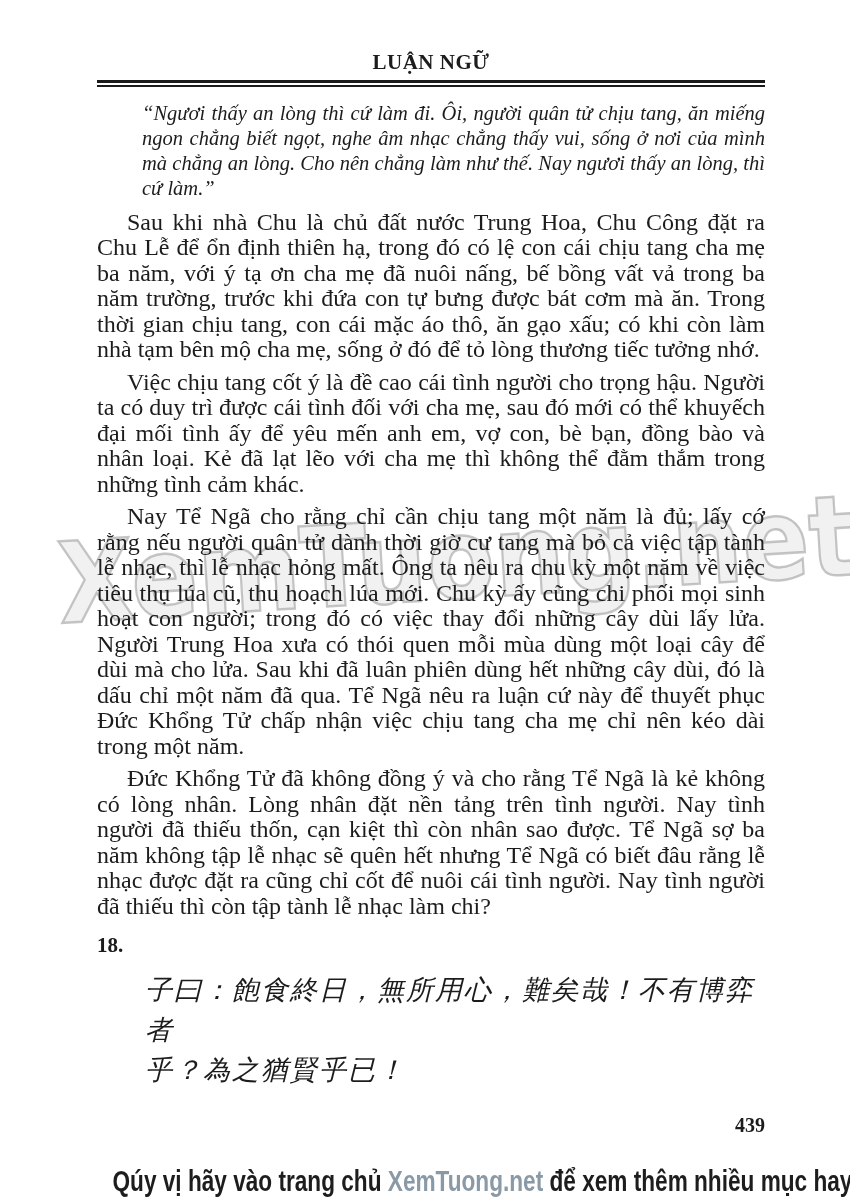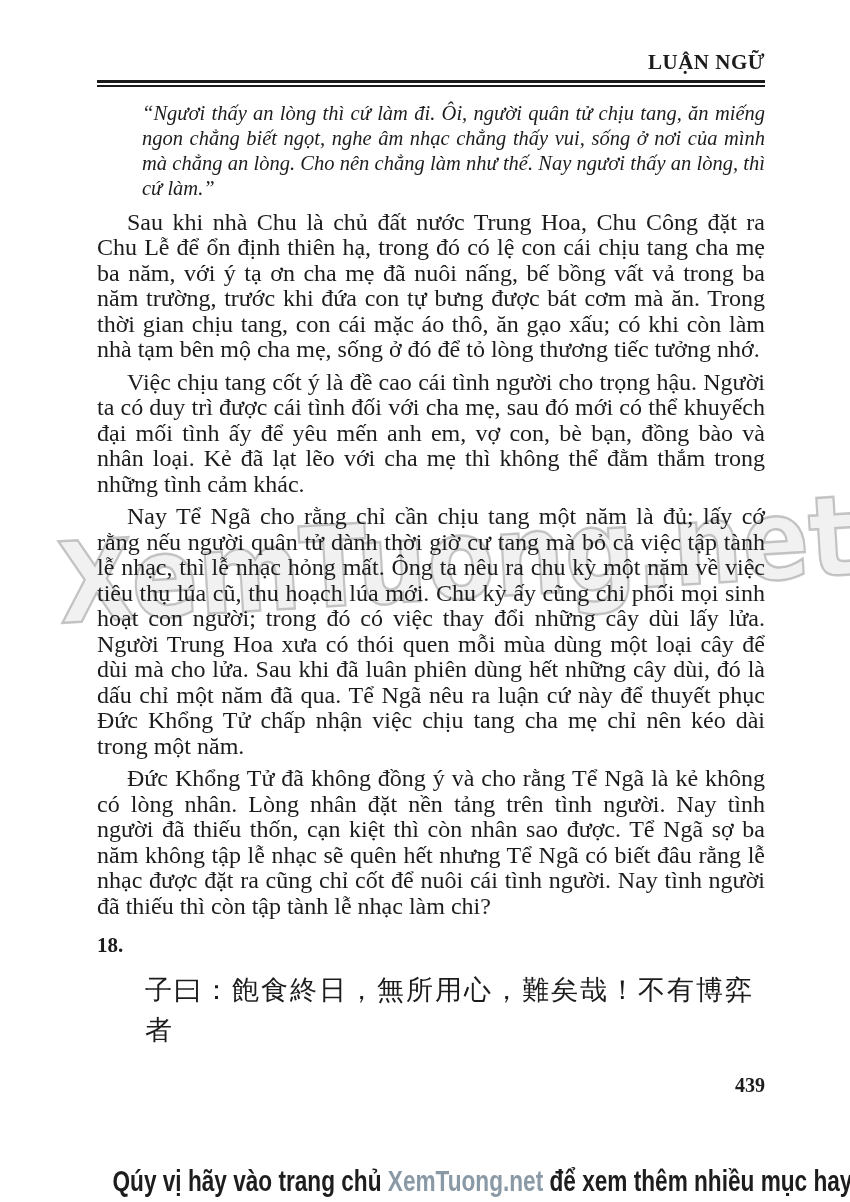--- a/index.html
+++ b/index.html
@@ -16,21 +16,21 @@
     font-family: "Liberation Serif", serif;
     color: #1c1c1c;
   }
   .content {
     position: relative;
     z-index: 2;
     padding: 50px 85px 0 97px;
   }
   
   .header-title {
-    text-align: right;
+    text-align: center;
     font-weight: bold;
     font-size: 21px;
     letter-spacing: 0.5px;
     margin: 0 0 5px 0;
   }
   .header-rule .rule-thick {
     height: 3px;
     background: #1a1a1a;
   }
   .header-rule .rule-thin {
@@ -68,20 +68,21 @@
     font-weight: bold;
     font-size: 21px;
     margin: 14px 0 8px 0;
   }
   .chinese-quote {
     margin: 12px 0 0 48px;
     font-family: serif;
     font-size: 27px;
     line-height: 40px;
     letter-spacing: 2px;
+    font-style: italic;
   }
   .page-number {
     text-align: right;
     font-weight: bold;
     font-size: 20px;
     margin-top: 24px;
   }
   
   .watermark {
     position: absolute;
@@ -147,20 +148,21 @@
 
     <p class="body-par">Sau khi nhà Chu là chủ đất nước Trung Hoa, Chu Công đặt ra Chu Lễ để ổn định thiên hạ, trong đó có lệ con cái chịu tang cha mẹ ba năm, với ý tạ ơn cha mẹ đã nuôi nấng, bế bồng vất vả trong ba năm trường, trước khi đứa con tự bưng được bát cơm mà ăn. Trong thời gian chịu tang, con cái mặc áo thô, ăn gạo xấu; có khi còn làm nhà tạm bên mộ cha mẹ, sống ở đó để tỏ lòng thương tiếc tưởng nhớ.</p>
     <p class="body-par">Việc chịu tang cốt ý là đề cao cái tình người cho trọng hậu. Người ta có duy trì được cái tình đối với cha mẹ, sau đó mới có thể khuyếch đại mối tình ấy để yêu mến anh em, vợ con, bè bạn, đồng bào và nhân loại. Kẻ đã lạt lẽo với cha mẹ thì không thể đằm thắm trong những tình cảm khác.</p>
     <p class="body-par">Nay Tể Ngã cho rằng chỉ cần chịu tang một năm là đủ; lấy cớ rằng nếu người quân tử dành thời giờ cư tang mà bỏ cả việc tập tành lễ nhạc, thì lễ nhạc hỏng mất. Ông ta nêu ra chu kỳ một năm về việc tiêu thụ lúa cũ, thu hoạch lúa mới. Chu kỳ ấy cũng chi phối mọi sinh hoạt con người; trong đó có việc thay đổi những cây dùi lấy lửa. Người Trung Hoa xưa có thói quen mỗi mùa dùng một loại cây để dùi mà cho lửa. Sau khi đã luân phiên dùng hết những cây dùi, đó là dấu chỉ một năm đã qua. Tể Ngã nêu ra luận cứ này để thuyết phục Đức Khổng Tử chấp nhận việc chịu tang cha mẹ chỉ nên kéo dài trong một năm.</p>
     <p class="body-par">Đức Khổng Tử đã không đồng ý và cho rằng Tể Ngã là kẻ không có lòng nhân. Lòng nhân đặt nền tảng trên tình người. Nay tình người đã thiếu thốn, cạn kiệt thì còn nhân sao được. Tể Ngã sợ ba năm không tập lễ nhạc sẽ quên hết nhưng Tể Ngã có biết đâu rằng lễ nhạc được đặt ra cũng chỉ cốt để nuôi cái tình người. Nay tình người đã thiếu thì còn tập tành lễ nhạc làm chi?</p>
 
     <div class="section-number">18.</div>
 
     <div class="chinese-quote">
       <div>子曰：飽食終日，無所用心，難矣哉！不有博弈者</div>
+      <div>乎？為之猶賢乎已！</div>
     </div>
 
     <div class="page-number">439</div>
 
   </div>
 
   <div class="footer">
     <span class="footer-inner">
       <span>Qúy vị hãy vào trang chủ </span><span class="footer-site">XemTuong.net</span><span> để xem thêm nhiều mục hay khác</span>
     </span>

